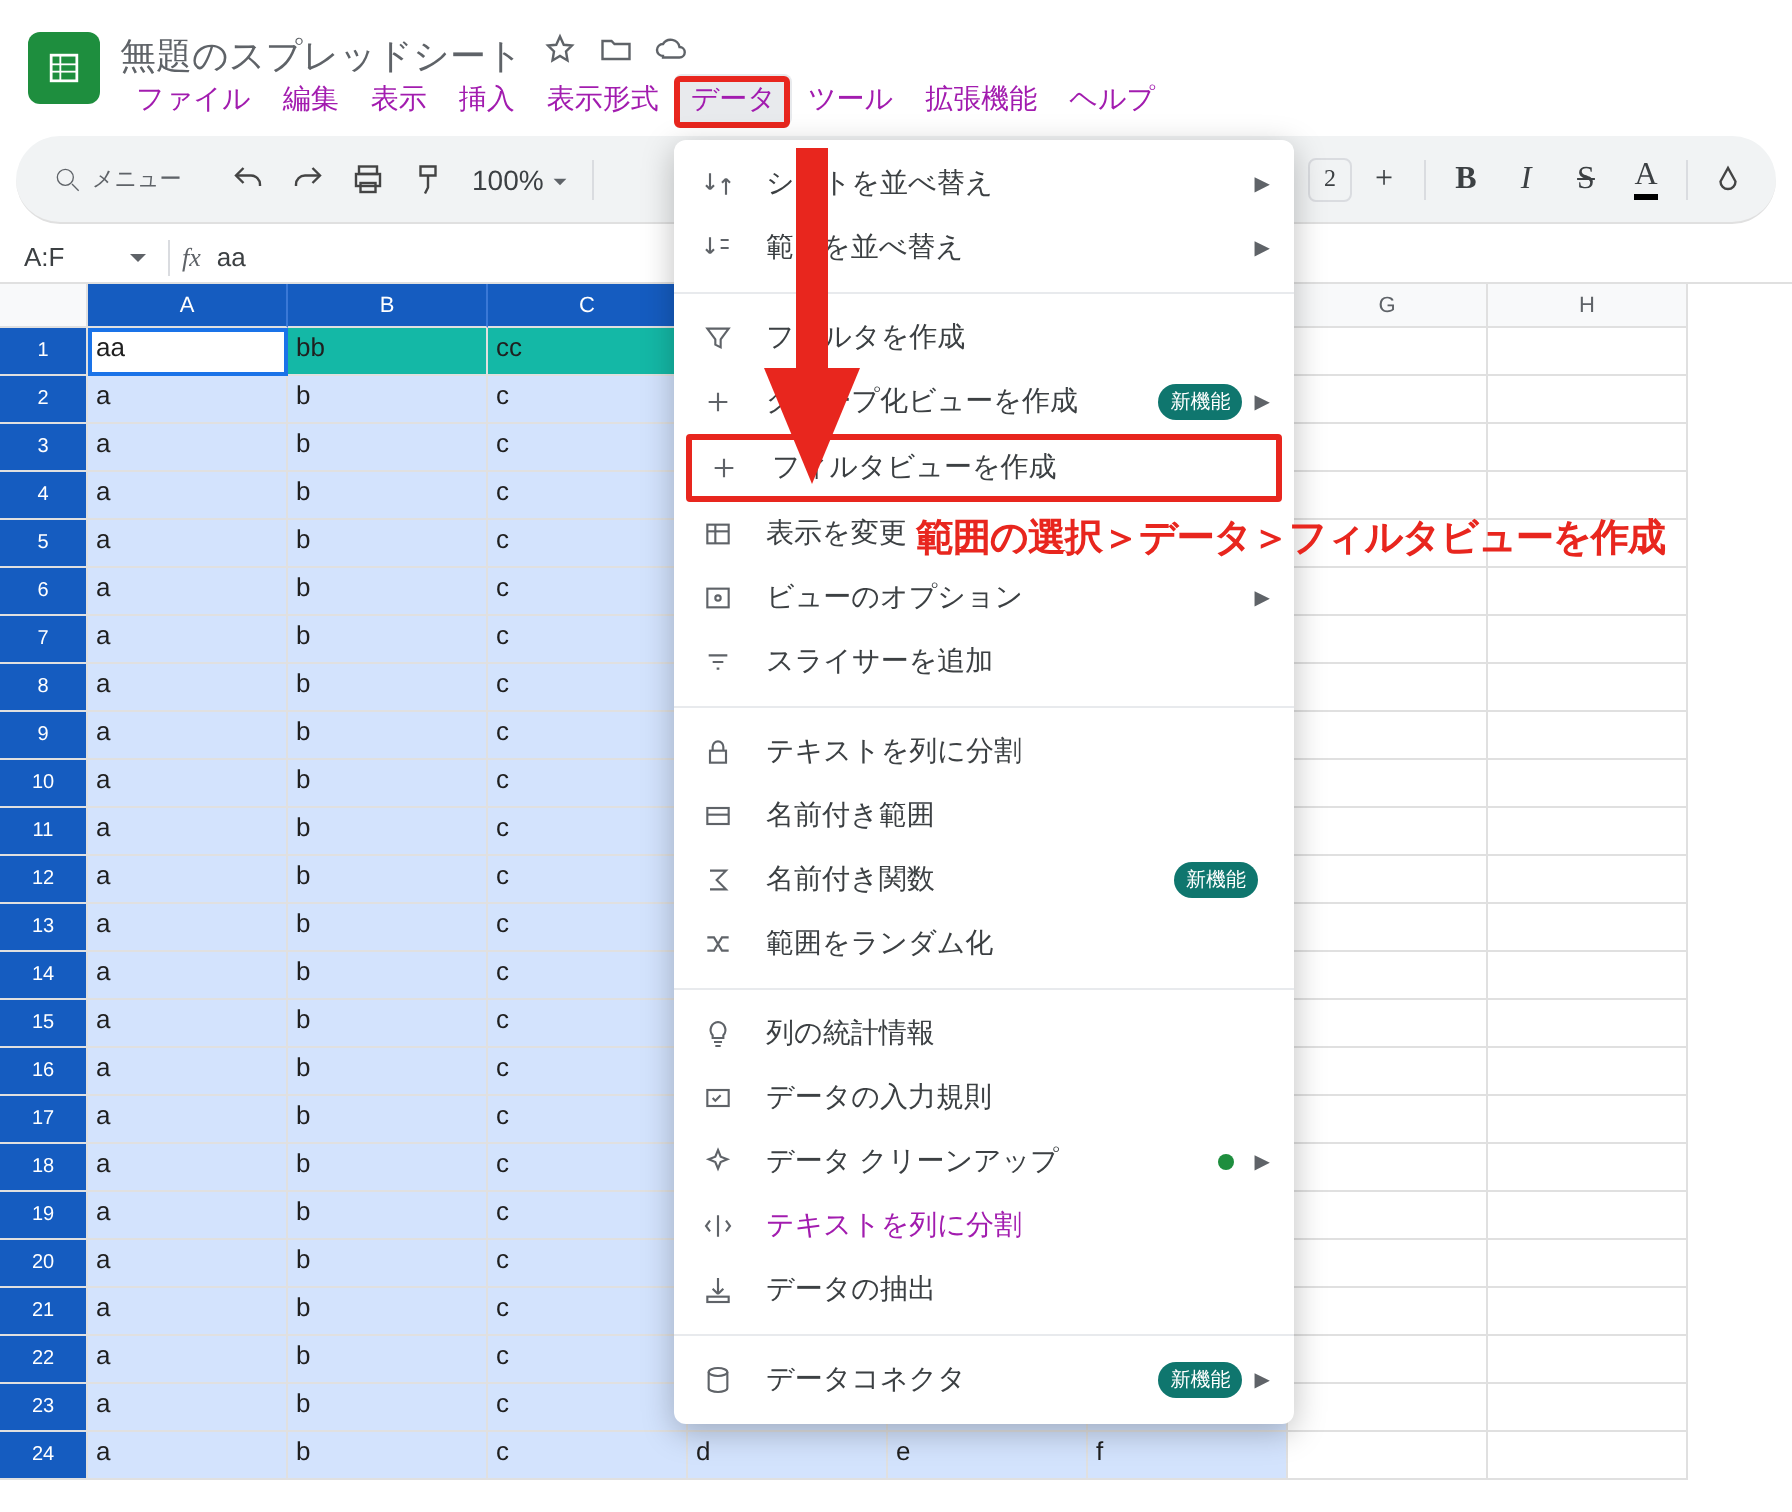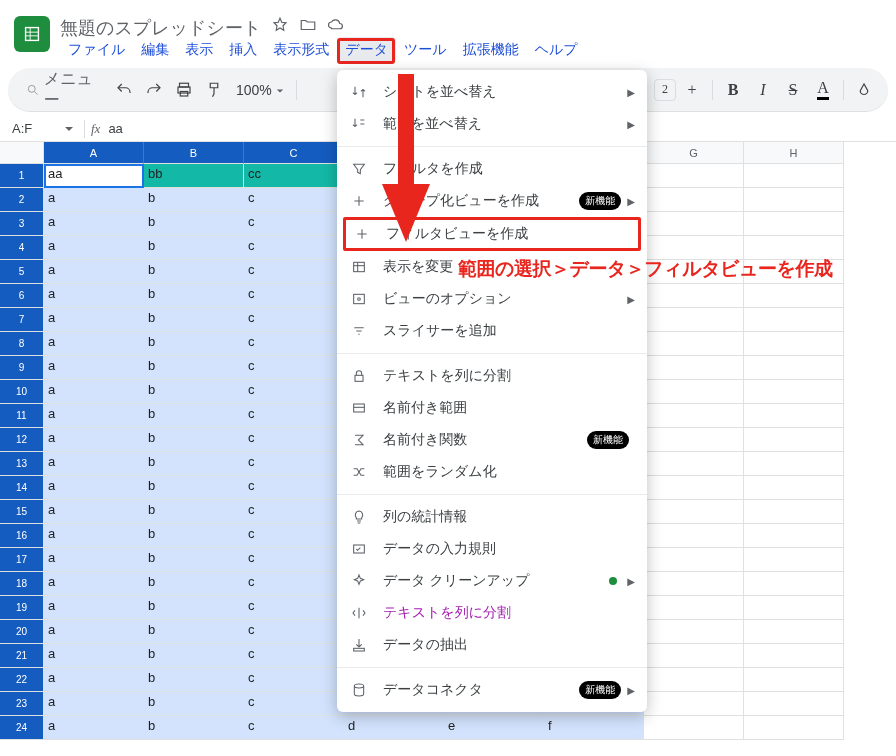--- a/index.html
+++ b/index.html
@@ -8,29 +8,29 @@
   
   .titlebar { display: flex; align-items: flex-start; padding: 16px 14px 0 14px; height: 36px; }
   .logo { width: 36px; height: 36px; background: #1e8e3e; border-radius: 6px; display: flex; align-items: center; justify-content: center; margin-right: 10px; }
   .logo svg { width: 22px; height: 22px; fill: #fff; }
   .doc-title { font-size: 18px; color: #5f6368; margin-right: 10px; }
   .title-icons { display: flex; align-items: center; gap: 10px; color: #5f6368; }
   .title-icons svg { width: 18px; height: 18px; fill: none; stroke: #5f6368; stroke-width: 1.6; }
 
   
   .menubar { display: flex; align-items: center; padding: 2px 0 2px 60px; height: 28px; }
-  .menu-item { padding: 4px 8px; font-size: 14px; color: #1d4ed8; cursor: pointer; border-radius: 4px; }
+  .menu-item { padding: 4px 8px; font-size: 14px; color: #a21caf; cursor: pointer; border-radius: 4px; }
   .menu-item.active { background: #e8eaed; }
   .menu-highlight-box { position: absolute; border: 3px solid #e8261e; border-radius: 3px; pointer-events: none; }
 
   
   .toolbar { display: flex; align-items: center; padding: 6px 10px; gap: 2px; border-bottom: 1px solid #e0e0e0; height: 44px; background: #f1f3f4; border-radius: 22px; margin: 4px 8px; }
   .tool-search { display: flex; align-items: center; background: transparent; border-radius: 18px; padding: 4px 8px; width: 90px; }
   .tool-search svg { width: 16px; height: 16px; stroke: #5f6368; fill: none; }
-  .tool-search span { margin-left: 4px; color: #5f6368; font-size: 16px; }
+  .tool-search span { margin-left: 4px; color: #5f6368; font-size: 11px; }
   .tool-btn { width: 28px; height: 28px; display: flex; align-items: center; justify-content: center; border-radius: 4px; cursor: pointer; }
   .tool-btn svg { width: 18px; height: 18px; fill: none; stroke: #444; stroke-width: 1.6; }
   .tool-zoom { font-size: 14px; padding: 0 6px; display: flex; align-items: center; gap: 2px; }
   .tool-sep { width: 1px; height: 20px; background: #dadce0; margin: 0 4px; }
   .toolbar-right { display: flex; align-items: center; margin-left: auto; gap: 2px; }
   .fmt-btn { width: 28px; height: 28px; display: flex; align-items: center; justify-content: center; font-family: "Times New Roman", serif; font-size: 16px; cursor: pointer; }
   .fmt-b { font-weight: 700; }
   .fmt-i { font-style: italic; }
   .fmt-s { text-decoration: line-through; }
   .fmt-fill { display:flex;align-items:center;justify-content:center; }
@@ -59,21 +59,21 @@
 
   
   .dropdown { position: absolute; top: 70px; left: 337px; width: 310px; background: #fff; border-radius: 6px; box-shadow: 0 4px 16px rgba(0,0,0,.25); padding: 6px 0; z-index: 50; }
   .dd-item { display: flex; align-items: center; padding: 6px 12px; font-size: 14px; color: #3c4043; cursor: pointer; position: relative; }
   .dd-item.disabled { color: #a21caf; }
   .dd-icon { width: 20px; height: 20px; margin-right: 14px; display: flex; align-items: center; justify-content: center; color: #5f6368; }
   .dd-icon svg { width: 16px; height: 16px; fill: none; stroke: currentColor; stroke-width: 1.6; }
   .dd-label { flex: 1; }
   .dd-arrow { color: #5f6368; font-size: 10px; }
   .dd-sep { height: 1px; background: #e8eaed; margin: 6px 0; }
-  .dd-badge { background: #000000; color: #fff; font-size: 10px; padding: 2px 6px; border-radius: 9px; margin-right: 6px; }
+  .dd-badge { background: #0f766e; color: #fff; font-size: 10px; padding: 2px 6px; border-radius: 9px; margin-right: 6px; }
   .dd-dot-green { width: 8px; height: 8px; border-radius: 50%; background: #1e8e3e; margin-right: 10px; }
   .dd-item.highlight { border: 3px solid #e8261e; border-radius: 2px; margin: 0 6px; padding: 4px 6px; }
 
   
   .anno-arrow { position: absolute; top: 74px; left: 378px; width: 56px; height: 170px; z-index: 60; pointer-events: none; }
   .anno-text { position: absolute; top: 256px; left: 458px; color: #e8261e; font-size: 19px; font-weight: 700; z-index: 60; white-space: nowrap; font-family: Arial, sans-serif; letter-spacing: -0.5px; }
 
   .caret-down { display:inline-block; margin-left:2px; }
   .caret-down svg { width:8px;height:8px;fill:#5f6368; }
 </style>

